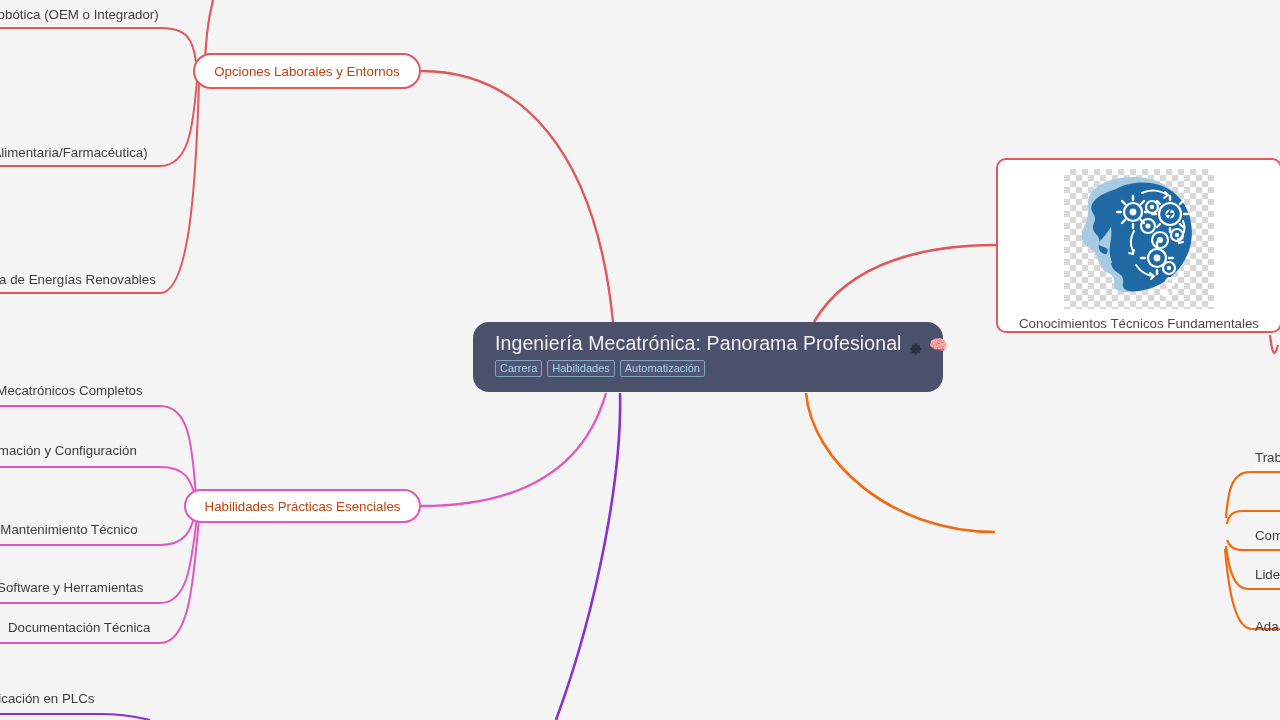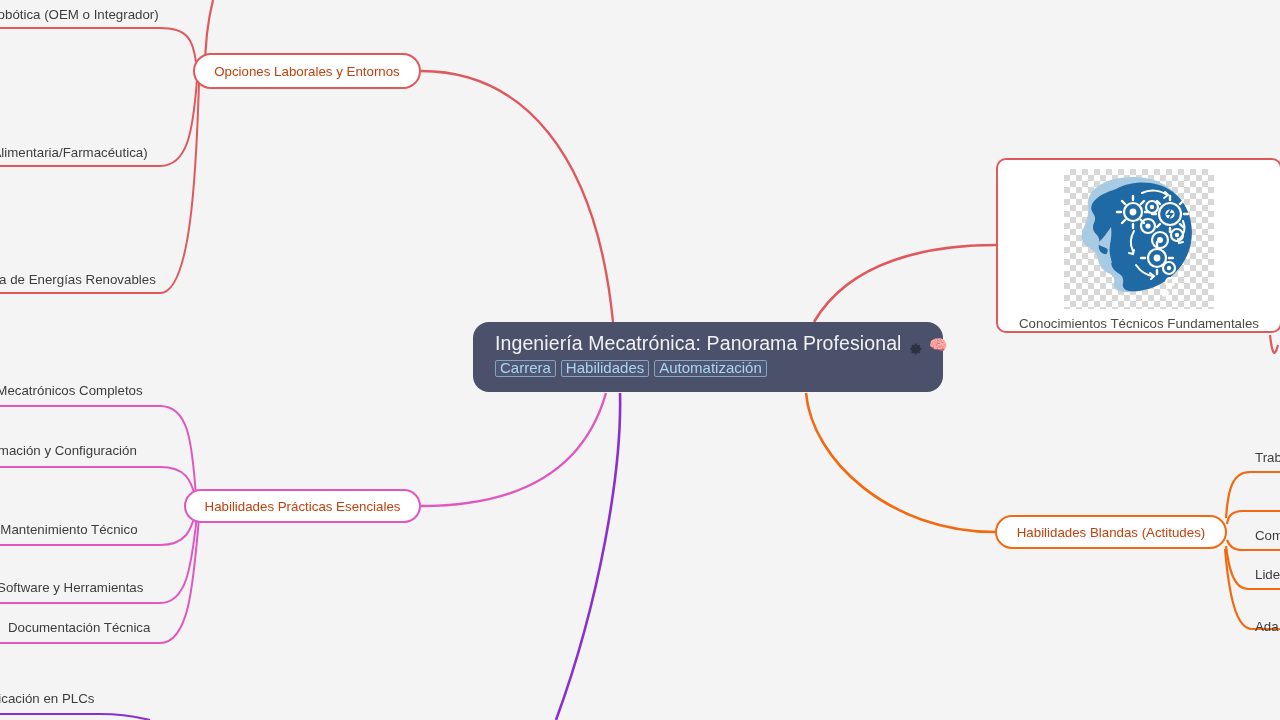--- a/index.html
+++ b/index.html
@@ -32,21 +32,21 @@
     display:flex;align-items:center;gap:7px;
   }
   .central-title .ttxt{letter-spacing:.1px;}
   .gear-ic{display:inline-block;width:14px;height:14px;position:relative;top:1px;}
   .brain-ic{font-size:15px;line-height:1;position:relative;top:1px;}
   .tagrow{display:flex;gap:5px;margin-top:5px;}
   .tag{
     color:#a7d7ea;
     border:1px solid #7fa8bd;
     background:#515677;
-    font-size:15px;
+    font-size:11px;
     line-height:12px;
     padding:1px 4px 2px 4px;
     border-radius:2px;
     white-space:nowrap;
   }
 
   
   .pill{
     position:absolute;
     background:#ffffff;
@@ -215,22 +215,19 @@
           <path d="M72 96c4 6 10 10 17 11"></path>
           <path d="M86 104l4 3-3 3"></path>
         </g>
 
         <path fill="#1f6aa5" d="M108 38l-6 8h4l-3 7 7-9h-4z"></path>
       </svg>
     </div>
     <div class="card-label">Conocimientos Técnicos Fundamentales</div>
   </div>
 
-  <div class="pill orange" style="left:995px;top:515px;width:232px;height:34px;">
-    <span>Habilidades Blandas (Actitudes)</span>
-  </div>
   <div class="leaf r" style="left:1255px;top:450px;">Trab</div>
   <div class="leaf r" style="left:1315px;top:489px;">Pen</div>
   <div class="leaf r" style="left:1255px;top:528px;">Com</div>
   <div class="leaf r" style="left:1255px;top:567px;">Lide</div>
   <div class="leaf r" style="left:1255px;top:583px;margin-top:36px;">Ada</div>
 
 </div>
 
 </body></html>

